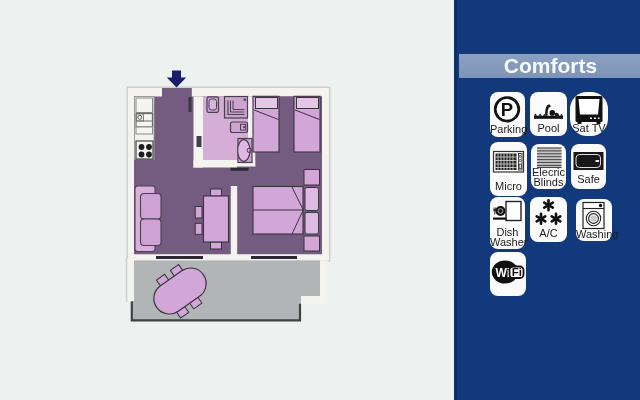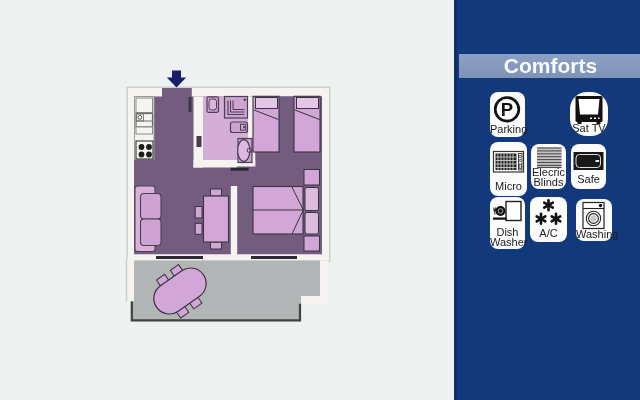--- a/index.html
+++ b/index.html
@@ -174,20 +174,30 @@
   </div>
 
   <div class="ibox" style="left:490px;top:92px;width:35px;height:45px;">
     <svg width="35" height="45" viewBox="0 0 35 45">
       <circle cx="17" cy="17.3" r="11.8" fill="none" stroke="#111" stroke-width="2.7"></circle>
       <text x="17" y="24" text-anchor="middle" font-size="18.5" font-weight="bold" fill="#111" font-family="Liberation Sans">P</text>
     </svg>
     <div class="lab" style="bottom:3px;">Parking</div>
   </div>
 
+  <div class="ibox" style="left:530px;top:92px;width:37px;height:44px;">
+    <svg width="37" height="44" viewBox="0 0 37 44">
+      <rect x="4" y="23.8" width="29" height="3" fill="#111"></rect>
+      <path d="M3.8 23.8 l1.7 -2.2 1.7 2.2 Z M8.5 23.8 l1.7 -2.2 1.7 2.2 Z M12.8 23.8 l1.5 -2 1.5 2 Z M25.6 23.8 l1.7 -2.2 1.7 2.2 Z M30 23.8 l1.5 -2 1.5 2 Z" fill="#111"></path>
+      <circle cx="22.3" cy="20.9" r="2.8" fill="#111"></circle>
+      <path d="M15.2 23.8 C15 16.5 16.6 12.2 19.2 12.6 C20.3 12.8 20.9 14.1 20.5 15.1 C18.7 14.5 17.6 17.2 17.5 23.8 Z" fill="#111"></path>
+      <path d="M24.8 21.5 c1.8 -1.5 3.7 -0.7 4.5 2.3 l-4.5 0 Z" fill="#111"></path>
+    </svg>
+    <div class="lab" style="bottom:3px;">Pool</div>
+  </div>
 
   <div class="ibox" style="left:570px;top:92px;width:38px;height:44px;border-radius:17px;">
     <svg width="38" height="44" viewBox="0 0 38 44">
       <rect x="5.5" y="4" width="27" height="26" rx="1.5" fill="#111"></rect>
       <path d="M8.5 7 L29.5 7 L28 22.5 L10 22.5 Z" fill="#fff"></path>
       <rect x="8" y="24.5" width="22" height="3.5" fill="#111"></rect>
       <rect x="20" y="25.5" width="2" height="1.5" fill="#fff"></rect>
       <rect x="24" y="25.5" width="2" height="1.5" fill="#fff"></rect>
       <rect x="28" y="25.5" width="1.5" height="1.5" fill="#fff"></rect>
       <rect x="7.5" y="30" width="4" height="2" fill="#111"></rect>
@@ -287,13 +297,21 @@
       <rect x="7" y="3.5" width="21" height="26" fill="#fff" stroke="#222" stroke-width="1.2"></rect>
       <line x1="7" y1="9.5" x2="28" y2="9.5" stroke="#222" stroke-width="1.1"></line>
       <circle cx="24.5" cy="6.5" r="1.7" fill="#111"></circle>
       <circle cx="17.5" cy="19.5" r="7.2" fill="none" stroke="#222" stroke-width="1.1"></circle>
       <circle cx="17.5" cy="19.5" r="4.9" fill="none" stroke="#222" stroke-width="1.1"></circle>
       <circle cx="17.5" cy="19.5" r="3.2" fill="#c9c9c9"></circle>
     </svg>
     <div class="lab" style="bottom:2px;">Washing</div>
   </div>
 
+  <div class="ibox" style="left:490px;top:252px;width:36px;height:44px;">
+    <svg width="36" height="44" viewBox="0 0 36 44">
+      <ellipse cx="15" cy="20" rx="13.2" ry="11.5" fill="#111"></ellipse>
+      <text x="5.5" y="25" font-size="12" font-weight="bold" fill="#fff" font-family="Liberation Sans">Wi</text>
+      <rect x="19.5" y="14.5" width="14" height="11.5" rx="3.5" fill="#fff" stroke="#111" stroke-width="1.8"></rect>
+      <text x="21.8" y="24.3" font-size="11.5" font-weight="bold" fill="#111" font-family="Liberation Sans">Fi</text>
+    </svg>
+  </div>
 </div>
 
 </body></html>

